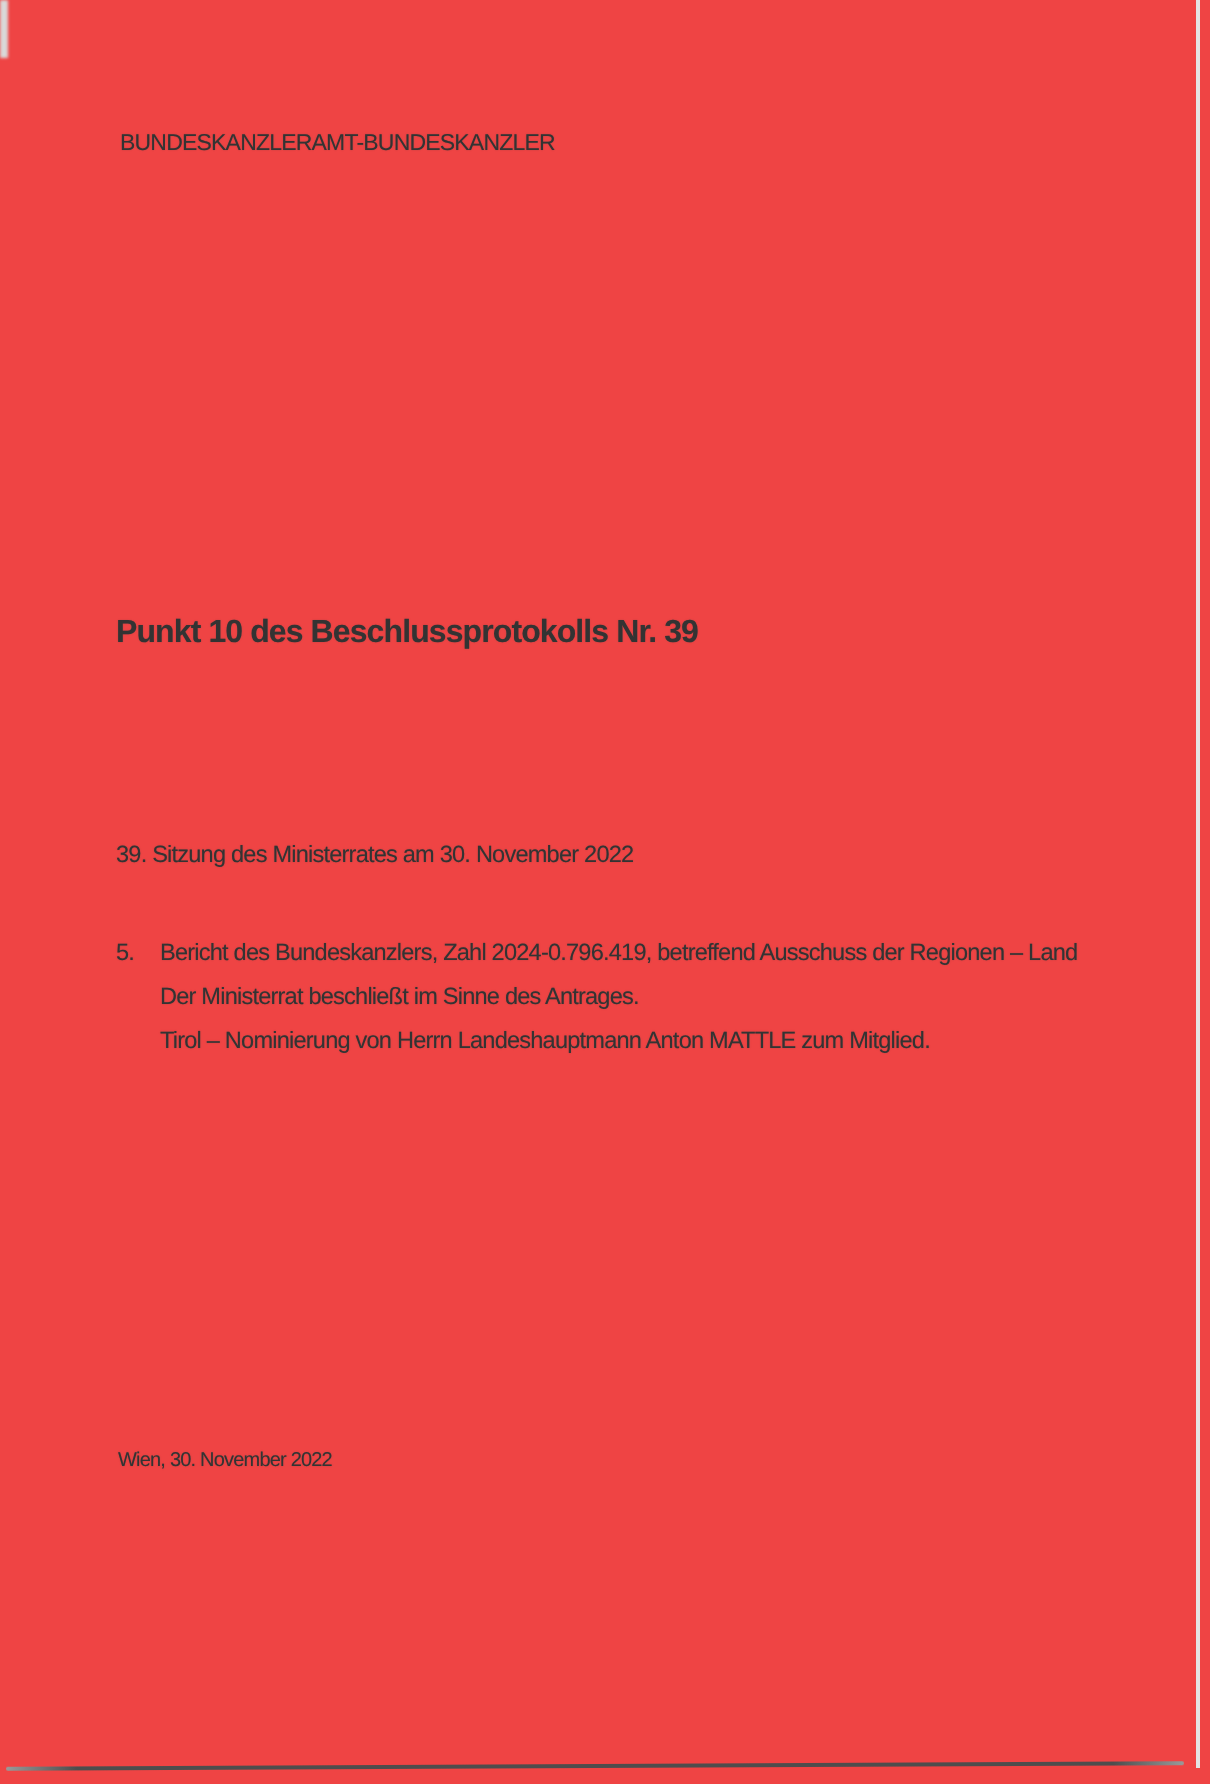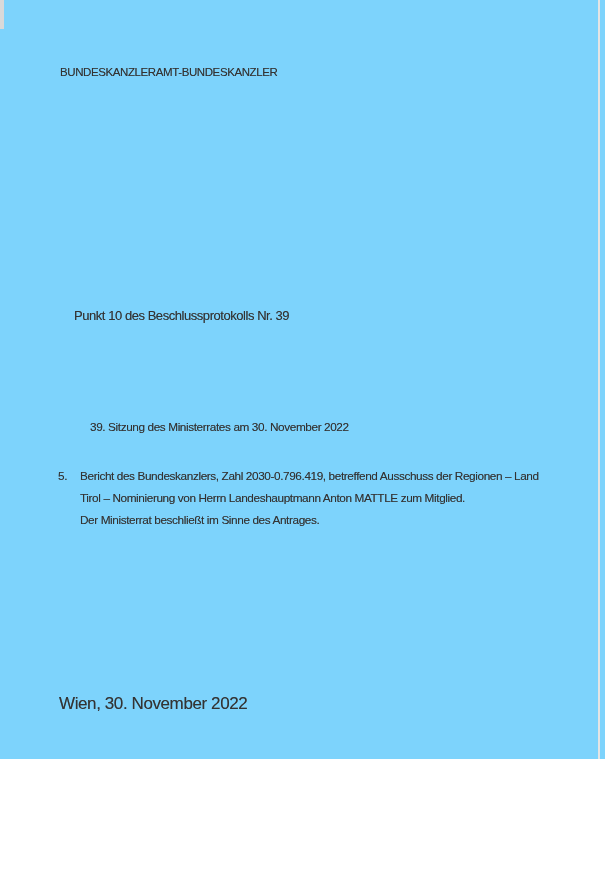--- a/index.html
+++ b/index.html
@@ -3,71 +3,70 @@
 <meta charset="utf-8">
 <style>
   html, body {
     margin: 0;
     padding: 0;
     background: #ffffff;
   }
   .scan-page {
     position: relative;
     width: 605px;
-    height: 759px;
-    background: #7dd3fc;
+    height: 892px;
+    background: #ef4444;
     overflow: hidden;
     font-family: "Liberation Sans", sans-serif;
     color: #333333;
   }
   .doc-text {
     position: absolute;
     letter-spacing: -0.4px;
     text-shadow: 0 0 0.6px rgba(70,70,70,0.55);
     white-space: nowrap;
   }
   .letterhead {
     left: 60px;
     top: 64px;
     font-size: 11.5px;
     line-height: 16.5px;
   }
   .doc-heading {
-    left: 74px;
+    left: 58px;
     top: 308px;
-    font-size: 13px;
-    font-weight: normal;
+    font-size: 16px;
+    font-weight: bold;
     letter-spacing: -0.45px;
   }
   .session-line {
     left: 58px;
     top: 420px;
     font-size: 11.8px;
-    margin-left: 32px;
   }
   .agenda-item {
     left: 58px;
     top: 465px;
     font-size: 11.8px;
     line-height: 22px;
   }
   .agenda-item .item-row {
     display: flex;
   }
   .agenda-item .item-number {
     width: 22px;
     flex: 0 0 22px;
   }
   .agenda-item .item-body {
     white-space: nowrap;
   }
   .signature-block {
     left: 59px;
-    top: 695px;
-    font-size: 17px;
+    top: 722px;
+    font-size: 10px;
     line-height: 17.5px;
   }
   
   .corner-smudge {
     position: absolute;
     left: 0;
     top: 0;
     width: 4px;
     height: 29px;
     background: #d9d9d9;
@@ -106,29 +105,29 @@
     <div>BUNDESKANZLERAMT-BUNDESKANZLER</div>
   </div>
 
   <div class="doc-text doc-heading">Punkt 10 des Beschlussprotokolls Nr. 39</div>
 
   <div class="doc-text session-line">39. Sitzung des Ministerrates am 30. November 2022</div>
 
   <div class="doc-text agenda-item">
     <div class="item-row">
       <span class="item-number">5.</span>
-      <span class="item-body">Bericht des Bundeskanzlers, Zahl 2030-0.796.419, betreffend Ausschuss der Regionen – Land</span>
+      <span class="item-body">Bericht des Bundeskanzlers, Zahl 2024-0.796.419, betreffend Ausschuss der Regionen – Land</span>
+    </div>
+    <div class="item-row">
+      <span class="item-number"></span>
+      <span class="item-body">Der Ministerrat beschließt im Sinne des Antrages.</span>
     </div>
     <div class="item-row">
       <span class="item-number"></span>
       <span class="item-body">Tirol – Nominierung von Herrn Landeshauptmann Anton MATTLE zum Mitglied.</span>
-    </div>
-    <div class="item-row">
-      <span class="item-number"></span>
-      <span class="item-body">Der Ministerrat beschließt im Sinne des Antrages.</span>
     </div>
   </div>
 
   <div class="doc-text signature-block">
     <div>Wien, 30. November 2022</div>
   </div>
 
   <div class="bottom-edge-line"></div>
 
 </div>

